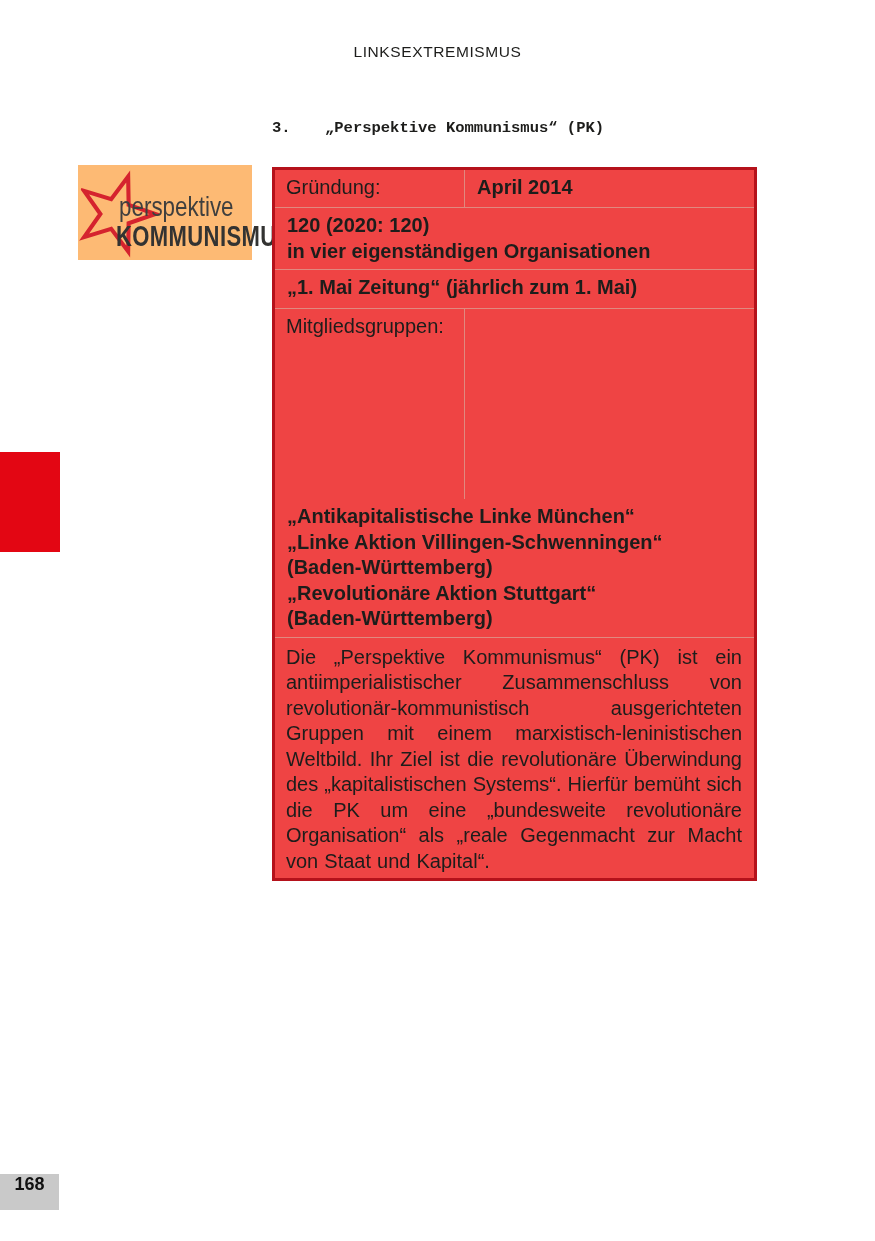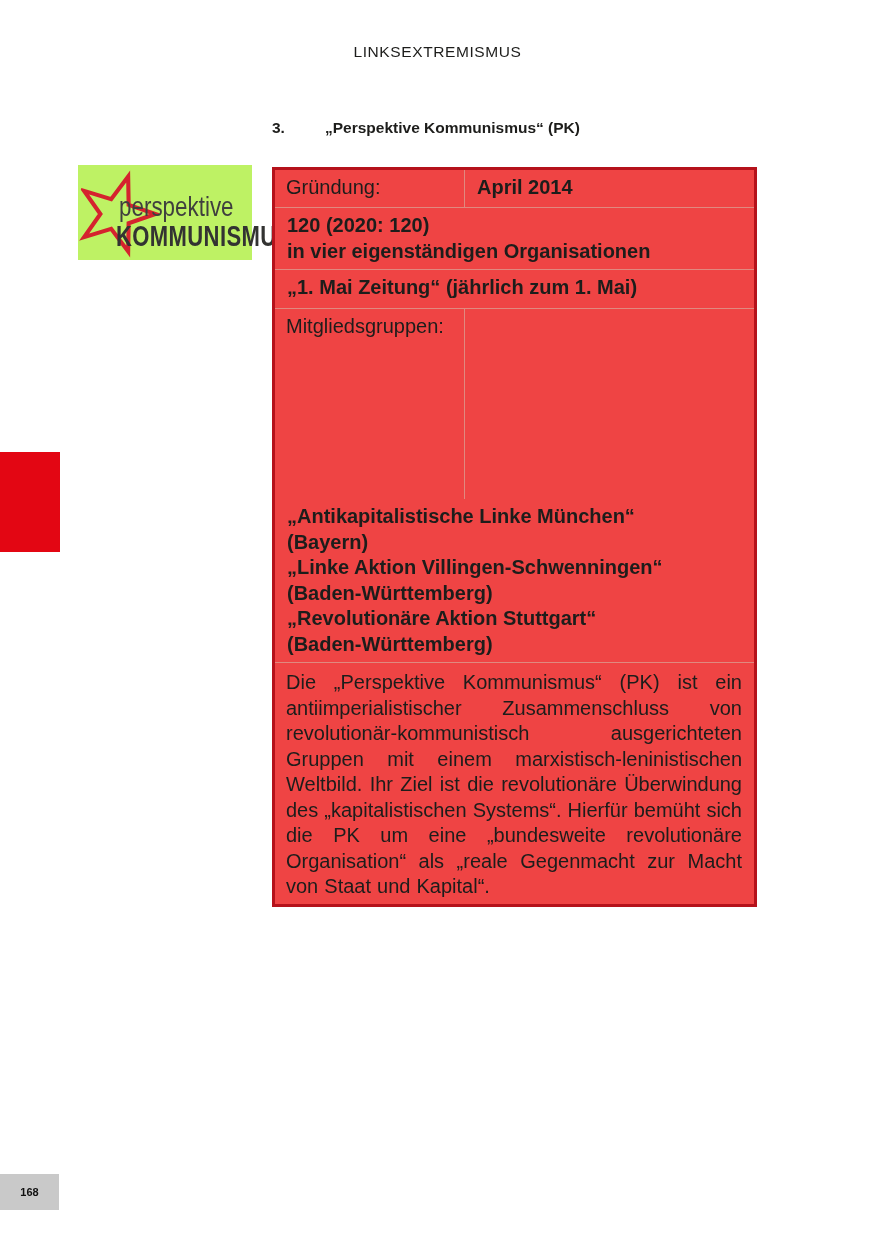--- a/index.html
+++ b/index.html
@@ -27,28 +27,29 @@
     text-align: center;
     font-size: 15.5px;
     letter-spacing: 0.6px;
     color: #1d1d1b;
   }
   .section-heading {
     position: absolute;
     top: 119px; left: 272px;
     font-size: 15.5px;
     font-weight: 700;
+    font-family: Liberation Mono, monospace;
   }
   .sec-num { display: inline-block; width: 53px; }
   
   .logo {
     position: absolute;
     left: 78px; top: 165px;
     width: 174px; height: 95px;
-    background: #bef264;
+    background: #fdba74;
     text-decoration: underline;
   }
   .logo svg {
     position: absolute;
     left: -3px; top: 1px;
     transform: rotate(18deg);
   }
   .logo-top {
     position: absolute;
     left: 41px; top: 26px;
@@ -108,23 +109,23 @@
     left: 0; top: 452px;
     width: 60px; height: 100px;
     background: var(--accent-bar);
   }
   .pagenum {
     position: absolute;
     left: 0; top: 1174px;
     width: 59px; height: 36px;
     background: var(--page-number-bg);
     display: flex;
-    align-items: center;
+    align-items: flex-start;
     justify-content: center;
-    font-size: 11px;
+    font-size: 18px;
     font-weight: 700;
     color: #111;
   }
 </style>
 </head>
 <body>
 
 <div class="page">
 
   <div class="header">LINKSEXTREMISMUS</div>
@@ -164,21 +165,20 @@
         <div>„1. Mai Zeitung“ (jährlich zum 1. Mai)</div>
       </div>
     </div>
 
     <div class="row r3">
       <div class="cell-label">
         <div>Mitgliedsgruppen:</div>
       </div>
       <div class="cell-value">
         <div>„Antikapitalistische Linke München“</div>
-        <div>(Bayern)</div>
         <div>„Linke Aktion Villingen-Schwenningen“</div>
         <div>(Baden-Württemberg)</div>
         <div>„Revolutionäre Aktion Stuttgart“</div>
         <div>(Baden-Württemberg)</div>
       </div>
     </div>
 
     <div class="desc" lang="de">Die „Perspektive Kommunismus“ (PK) ist ein antiimperialistischer Zusammenschluss von revolutionär-kommunistisch ausgerichte­ten Gruppen mit einem marxistisch-leninistischen Weltbild. Ihr Ziel ist die revolutionäre Überwindung des „kapitalistischen Systems“. Hierfür bemüht sich die PK um eine „bundesweite revolutionäre Organisation“ als „reale Gegenmacht zur Macht von Staat und Ka­pital“.</div>
 
   </div>

